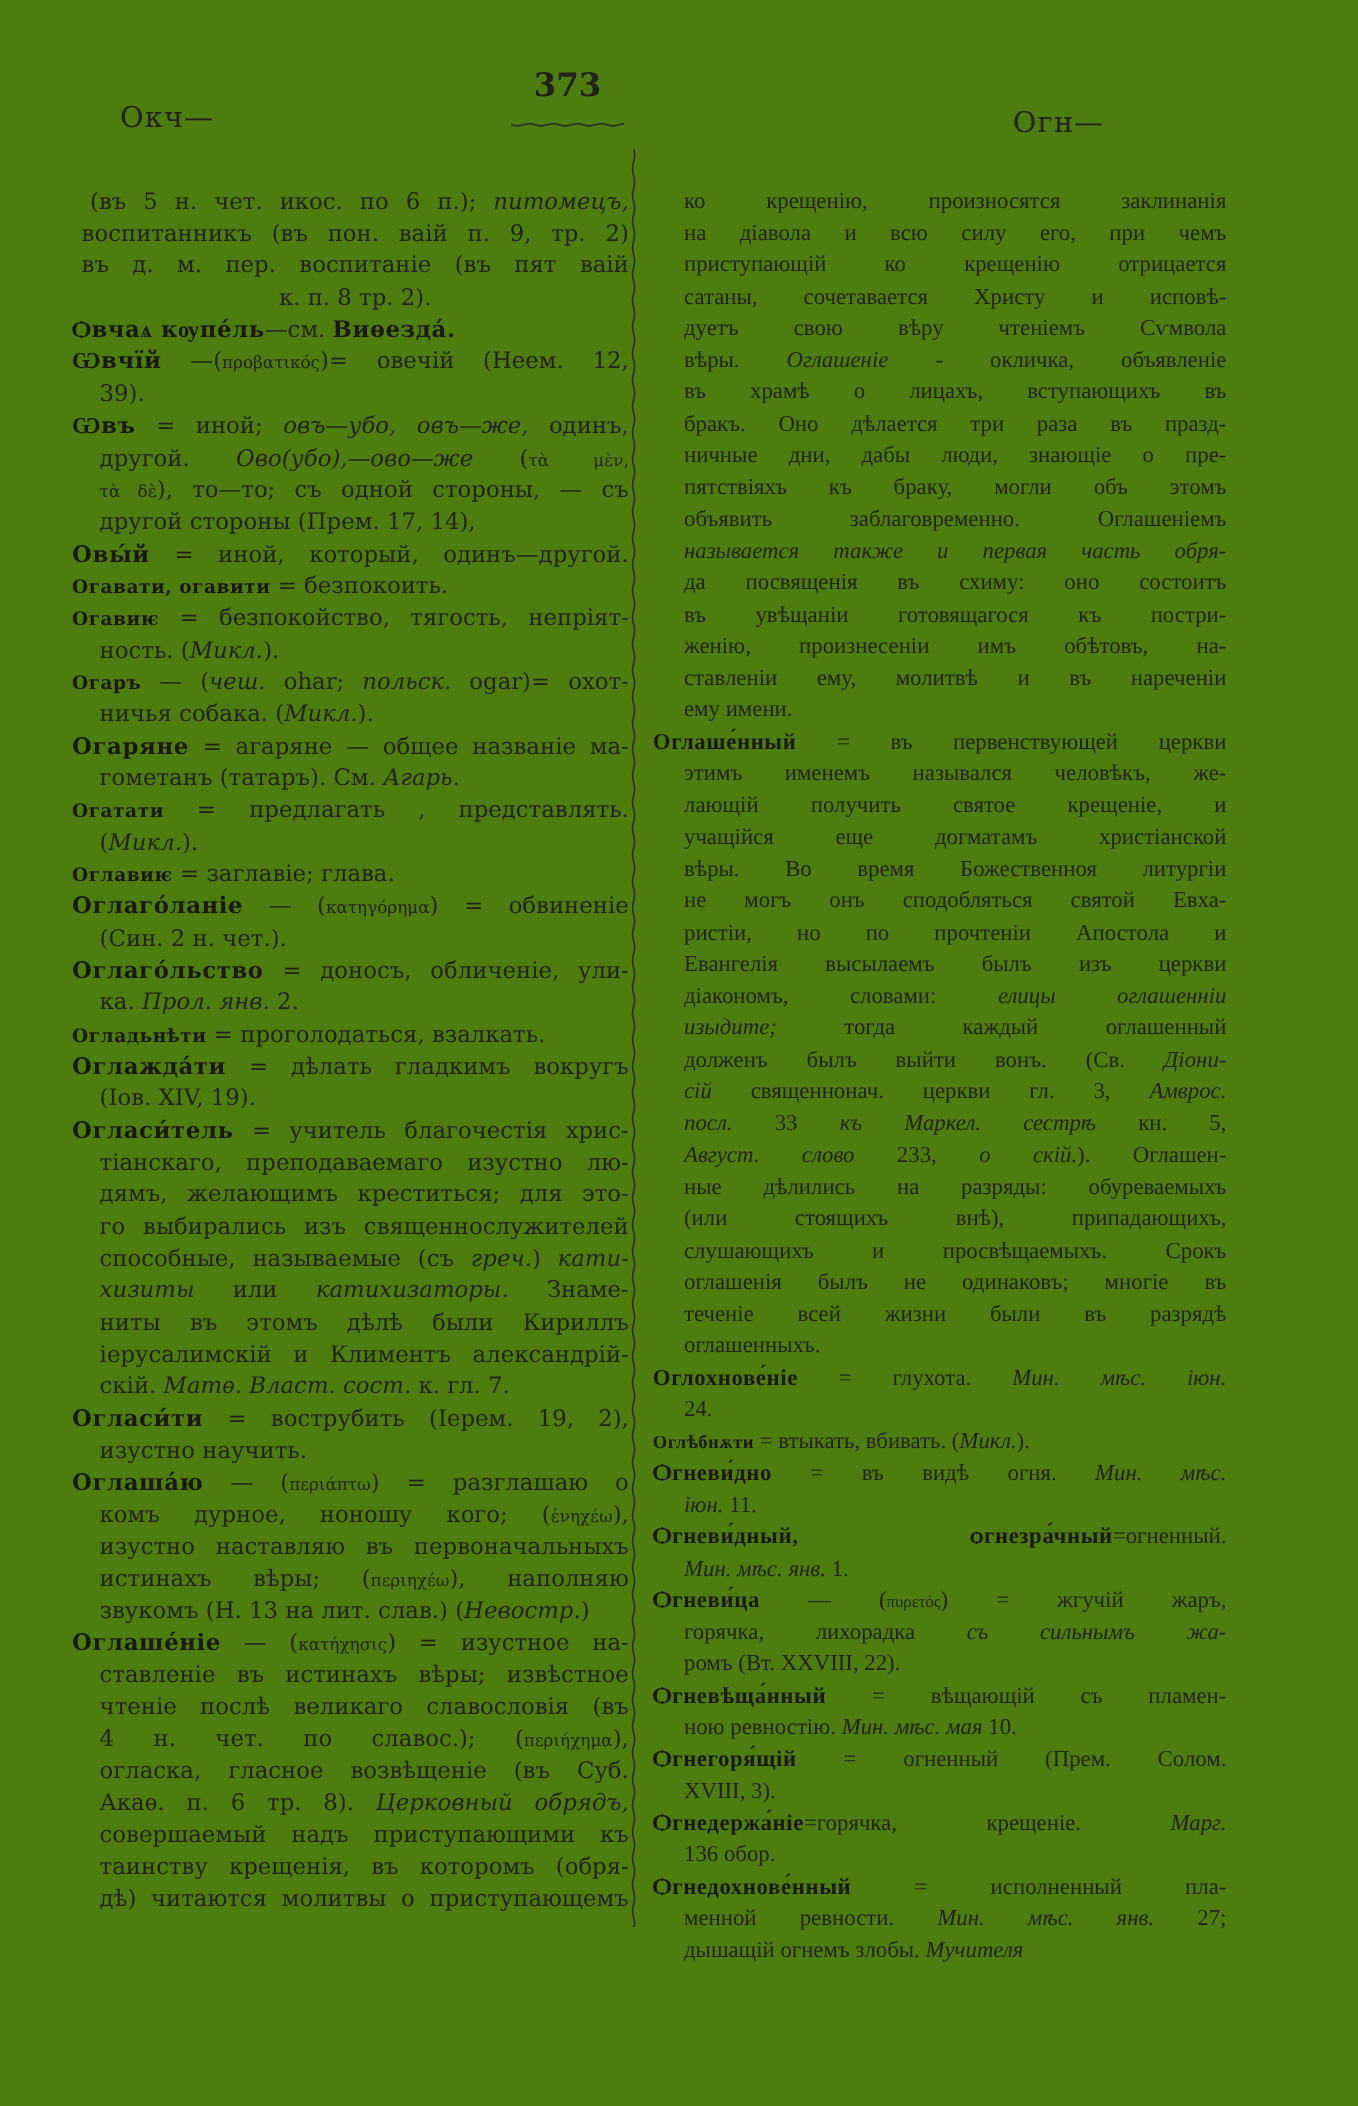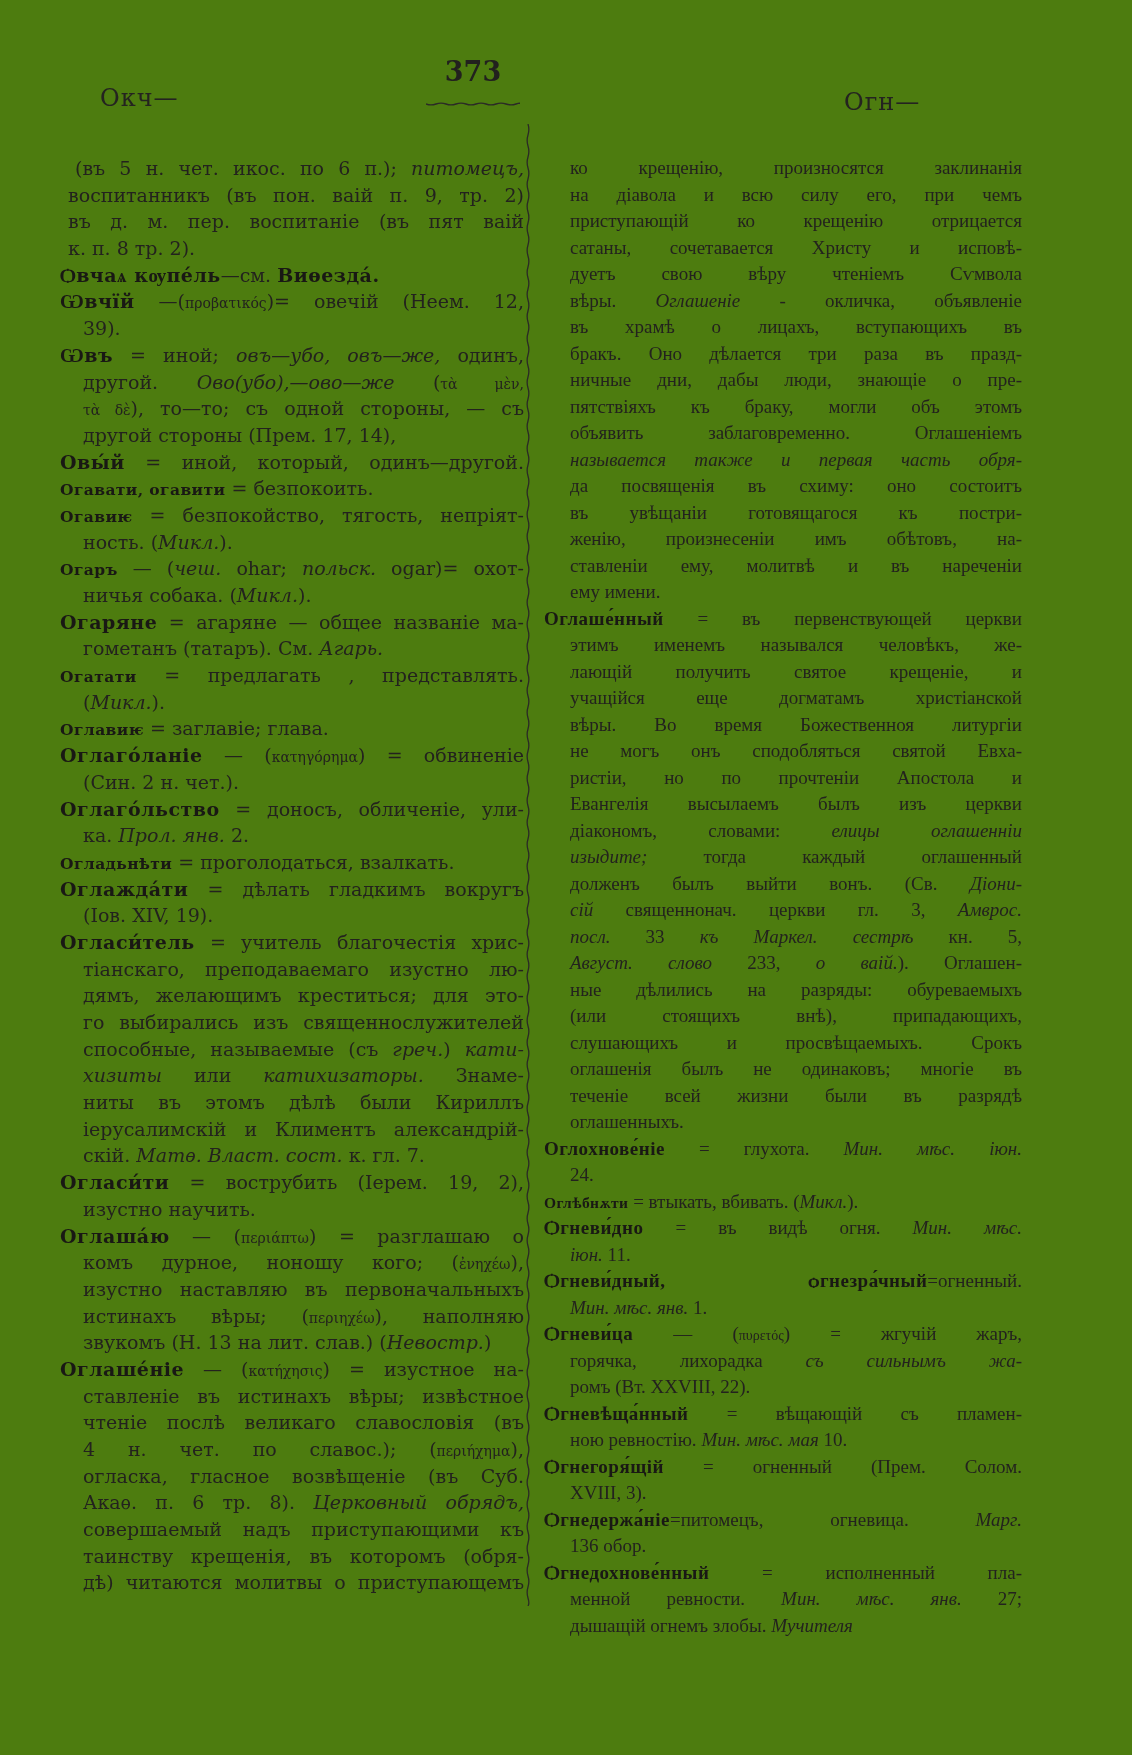--- a/index.html
+++ b/index.html
@@ -29,21 +29,21 @@
   .ln{
     height:26.7px;line-height:26.7px;font-size:19px;
     white-space:nowrap;color:#23221e;
   }
   .col-right .ln{height:26.5px;line-height:26.5px;font-family:Liberation Serif, serif;}
   .ln.j{white-space:normal;text-align:justify;text-align-last:justify;overflow:hidden;}
   
   .col-left .i0{padding-left:0;}
   .col-left .i1{padding-left:23px;}
   .col-left .i2{padding-left:15px;}
-  .col-left .i3{padding-left:8px;}
+  .col-left .i3{padding-left:8px;text-align:center;}
   .col-right .i0{padding-left:0;}
   .col-right .i1{padding-left:26px;}
   
   .sg-hw{font-weight:bold;letter-spacing:0.5px;color:#191814;}
   .sg-hws{font-weight:bold;font-size:15.5px;letter-spacing:0.4px;color:#191814;}
   .sg-it{font-style:italic;}
   .sg-gr{font-size:14px;}
   svg{display:block;}
 </style>
 </head>
@@ -147,41 +147,41 @@
       <div class="ln i1 j"><span class="sg-n">учащійся еще догматамъ христіанской</span></div>
       <div class="ln i1 j"><span class="sg-n">вѣры. Во время Божественноя литургіи</span></div>
       <div class="ln i1 j"><span class="sg-n">не могъ онъ сподобляться святой Евха-</span></div>
       <div class="ln i1 j"><span class="sg-n">ристіи, но по прочтеніи Апостола и</span></div>
       <div class="ln i1 j"><span class="sg-n">Евангелія высылаемъ былъ изъ церкви</span></div>
       <div class="ln i1 j"><span class="sg-n">діакономъ, словами: </span><span class="sg-it">елицы оглашенніи</span></div>
       <div class="ln i1 j"><span class="sg-it">изыдите;</span><span class="sg-n"> тогда каждый оглашенный</span></div>
       <div class="ln i1 j"><span class="sg-n">долженъ былъ выйти вонъ. (Св. </span><span class="sg-it">Діони-</span></div>
       <div class="ln i1 j"><span class="sg-it">сій</span><span class="sg-n"> священнонач. церкви гл. 3, </span><span class="sg-it">Амврос.</span></div>
       <div class="ln i1 j"><span class="sg-it">посл.</span><span class="sg-n"> 33 </span><span class="sg-it">къ Маркел. сестрѣ</span><span class="sg-n"> кн. 5,</span></div>
-      <div class="ln i1 j"><span class="sg-it">Август. слово</span><span class="sg-n"> 233, </span><span class="sg-it">о ваій.</span><span class="sg-n">). Оглашен-</span></div>
+      <div class="ln i1 j"><span class="sg-it">Август. слово</span><span class="sg-n"> 233, </span><span class="sg-it">о скій.</span><span class="sg-n">). Оглашен-</span></div>
       <div class="ln i1 j"><span class="sg-n">ные дѣлились на разряды: обуреваемыхъ</span></div>
       <div class="ln i1 j"><span class="sg-n">(или стоящихъ внѣ), припадающихъ,</span></div>
       <div class="ln i1 j"><span class="sg-n">слушающихъ и просвѣщаемыхъ. Срокъ</span></div>
       <div class="ln i1 j"><span class="sg-n">оглашенія былъ не одинаковъ; многіе въ</span></div>
       <div class="ln i1 j"><span class="sg-n">теченіе всей жизни были въ разрядѣ</span></div>
       <div class="ln i1"><span class="sg-n">оглашенныхъ.</span></div>
       <div class="ln i0 j"><span class="sg-hw">Оглохнове́ніе</span><span class="sg-n"> = глухота. </span><span class="sg-it">Мин. мѣс. іюн.</span></div>
       <div class="ln i1"><span class="sg-n">24.</span></div>
       <div class="ln i0"><span class="sg-hws">Оглѣбнѫти</span><span class="sg-n"> = втыкать, вбивать. (</span><span class="sg-it">Микл.</span><span class="sg-n">).</span></div>
       <div class="ln i0 j"><span class="sg-hw">Ѻгневи́дно</span><span class="sg-n"> = въ видѣ огня. </span><span class="sg-it">Мин. мѣс.</span></div>
       <div class="ln i1"><span class="sg-it">іюн.</span><span class="sg-n"> 11.</span></div>
       <div class="ln i0 j"><span class="sg-hw">Ѻгневи́дный, ѻгнезра́чный</span><span class="sg-n">=огненный.</span></div>
       <div class="ln i1"><span class="sg-it">Мин. мѣс. янв.</span><span class="sg-n"> 1.</span></div>
       <div class="ln i0 j"><span class="sg-hw">Ѻгневи́ца</span><span class="sg-n"> — (</span><span class="sg-gr">πυρετός</span><span class="sg-n">) = жгучій жаръ,</span></div>
       <div class="ln i1 j"><span class="sg-n">горячка, лихорадка </span><span class="sg-it">съ сильнымъ жа-</span></div>
       <div class="ln i1"><span class="sg-n">ромъ (Вт. XXVIII, 22).</span></div>
       <div class="ln i0 j"><span class="sg-hw">Ѻгневѣща́нный</span><span class="sg-n"> = вѣщающій съ пламен-</span></div>
       <div class="ln i1"><span class="sg-n">ною ревностію. </span><span class="sg-it">Мин. мѣс. мая</span><span class="sg-n"> 10.</span></div>
       <div class="ln i0 j"><span class="sg-hw">Ѻгнегоря́щій</span><span class="sg-n"> = огненный (Прем. Солом.</span></div>
       <div class="ln i1"><span class="sg-n">XVIII, 3).</span></div>
-      <div class="ln i0 j"><span class="sg-hw">Ѻгнедержа́ніе</span><span class="sg-n">=питомецъ, огневица. </span><span class="sg-it">Марг.</span></div>
+      <div class="ln i0 j"><span class="sg-hw">Ѻгнедержа́ніе</span><span class="sg-n">=горячка, крещеніе. </span><span class="sg-it">Марг.</span></div>
       <div class="ln i1"><span class="sg-n">136 обор.</span></div>
       <div class="ln i0 j"><span class="sg-hw">Ѻгнедохнове́нный</span><span class="sg-n"> = исполненный пла-</span></div>
       <div class="ln i1 j"><span class="sg-n">менной ревности. </span><span class="sg-it">Мин. мѣс. янв.</span><span class="sg-n"> 27;</span></div>
       <div class="ln i1"><span class="sg-n">дышащій огнемъ злобы. </span><span class="sg-it">Мучителя</span></div>
     </div>
 
 </div>
 
 </body></html>

